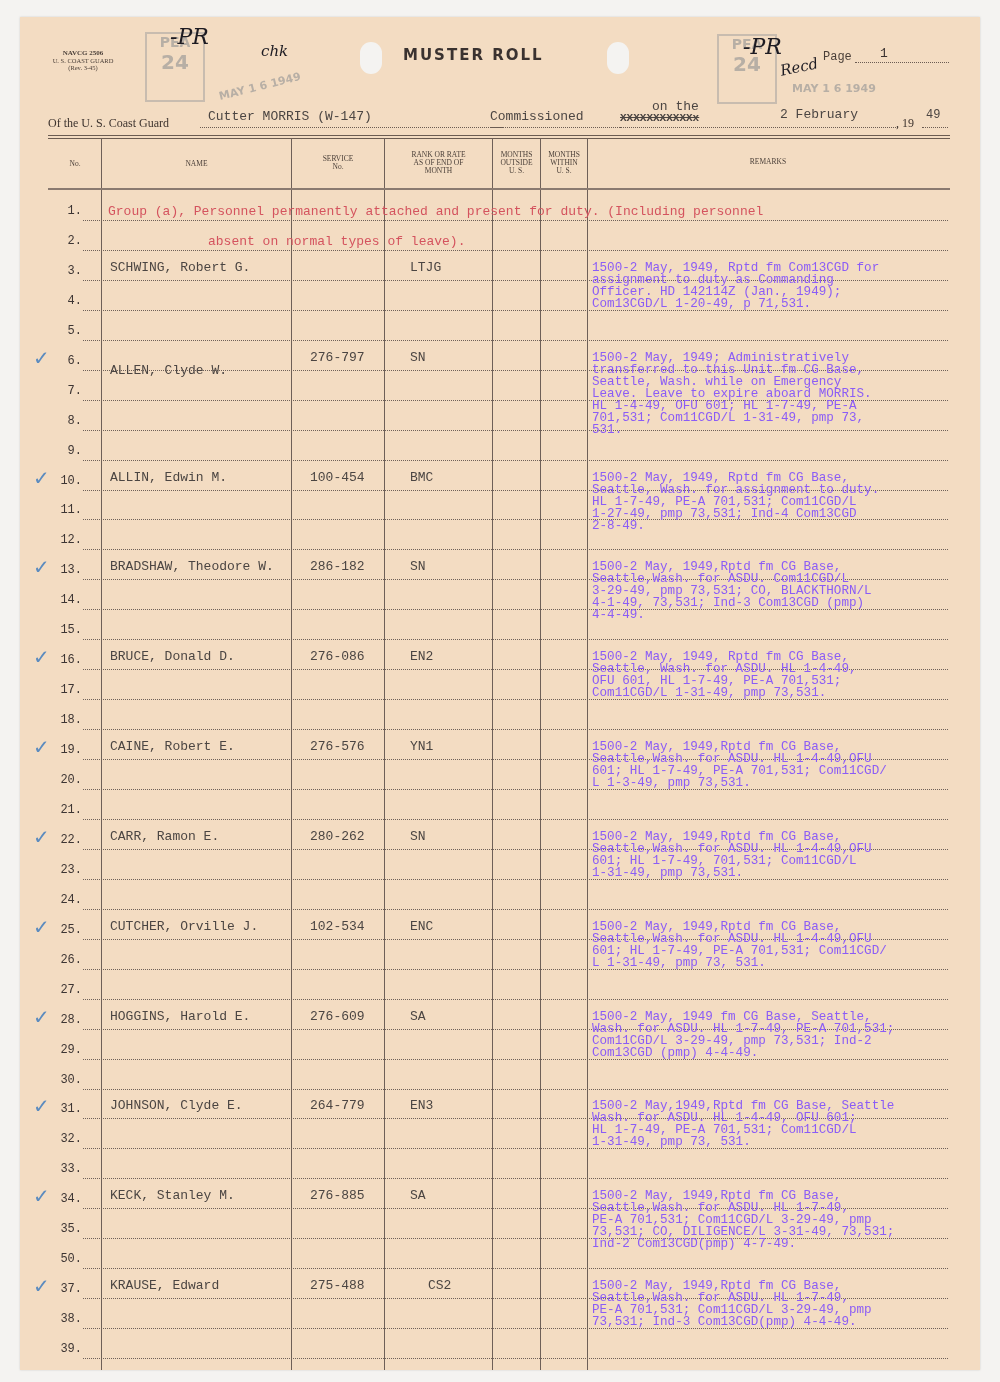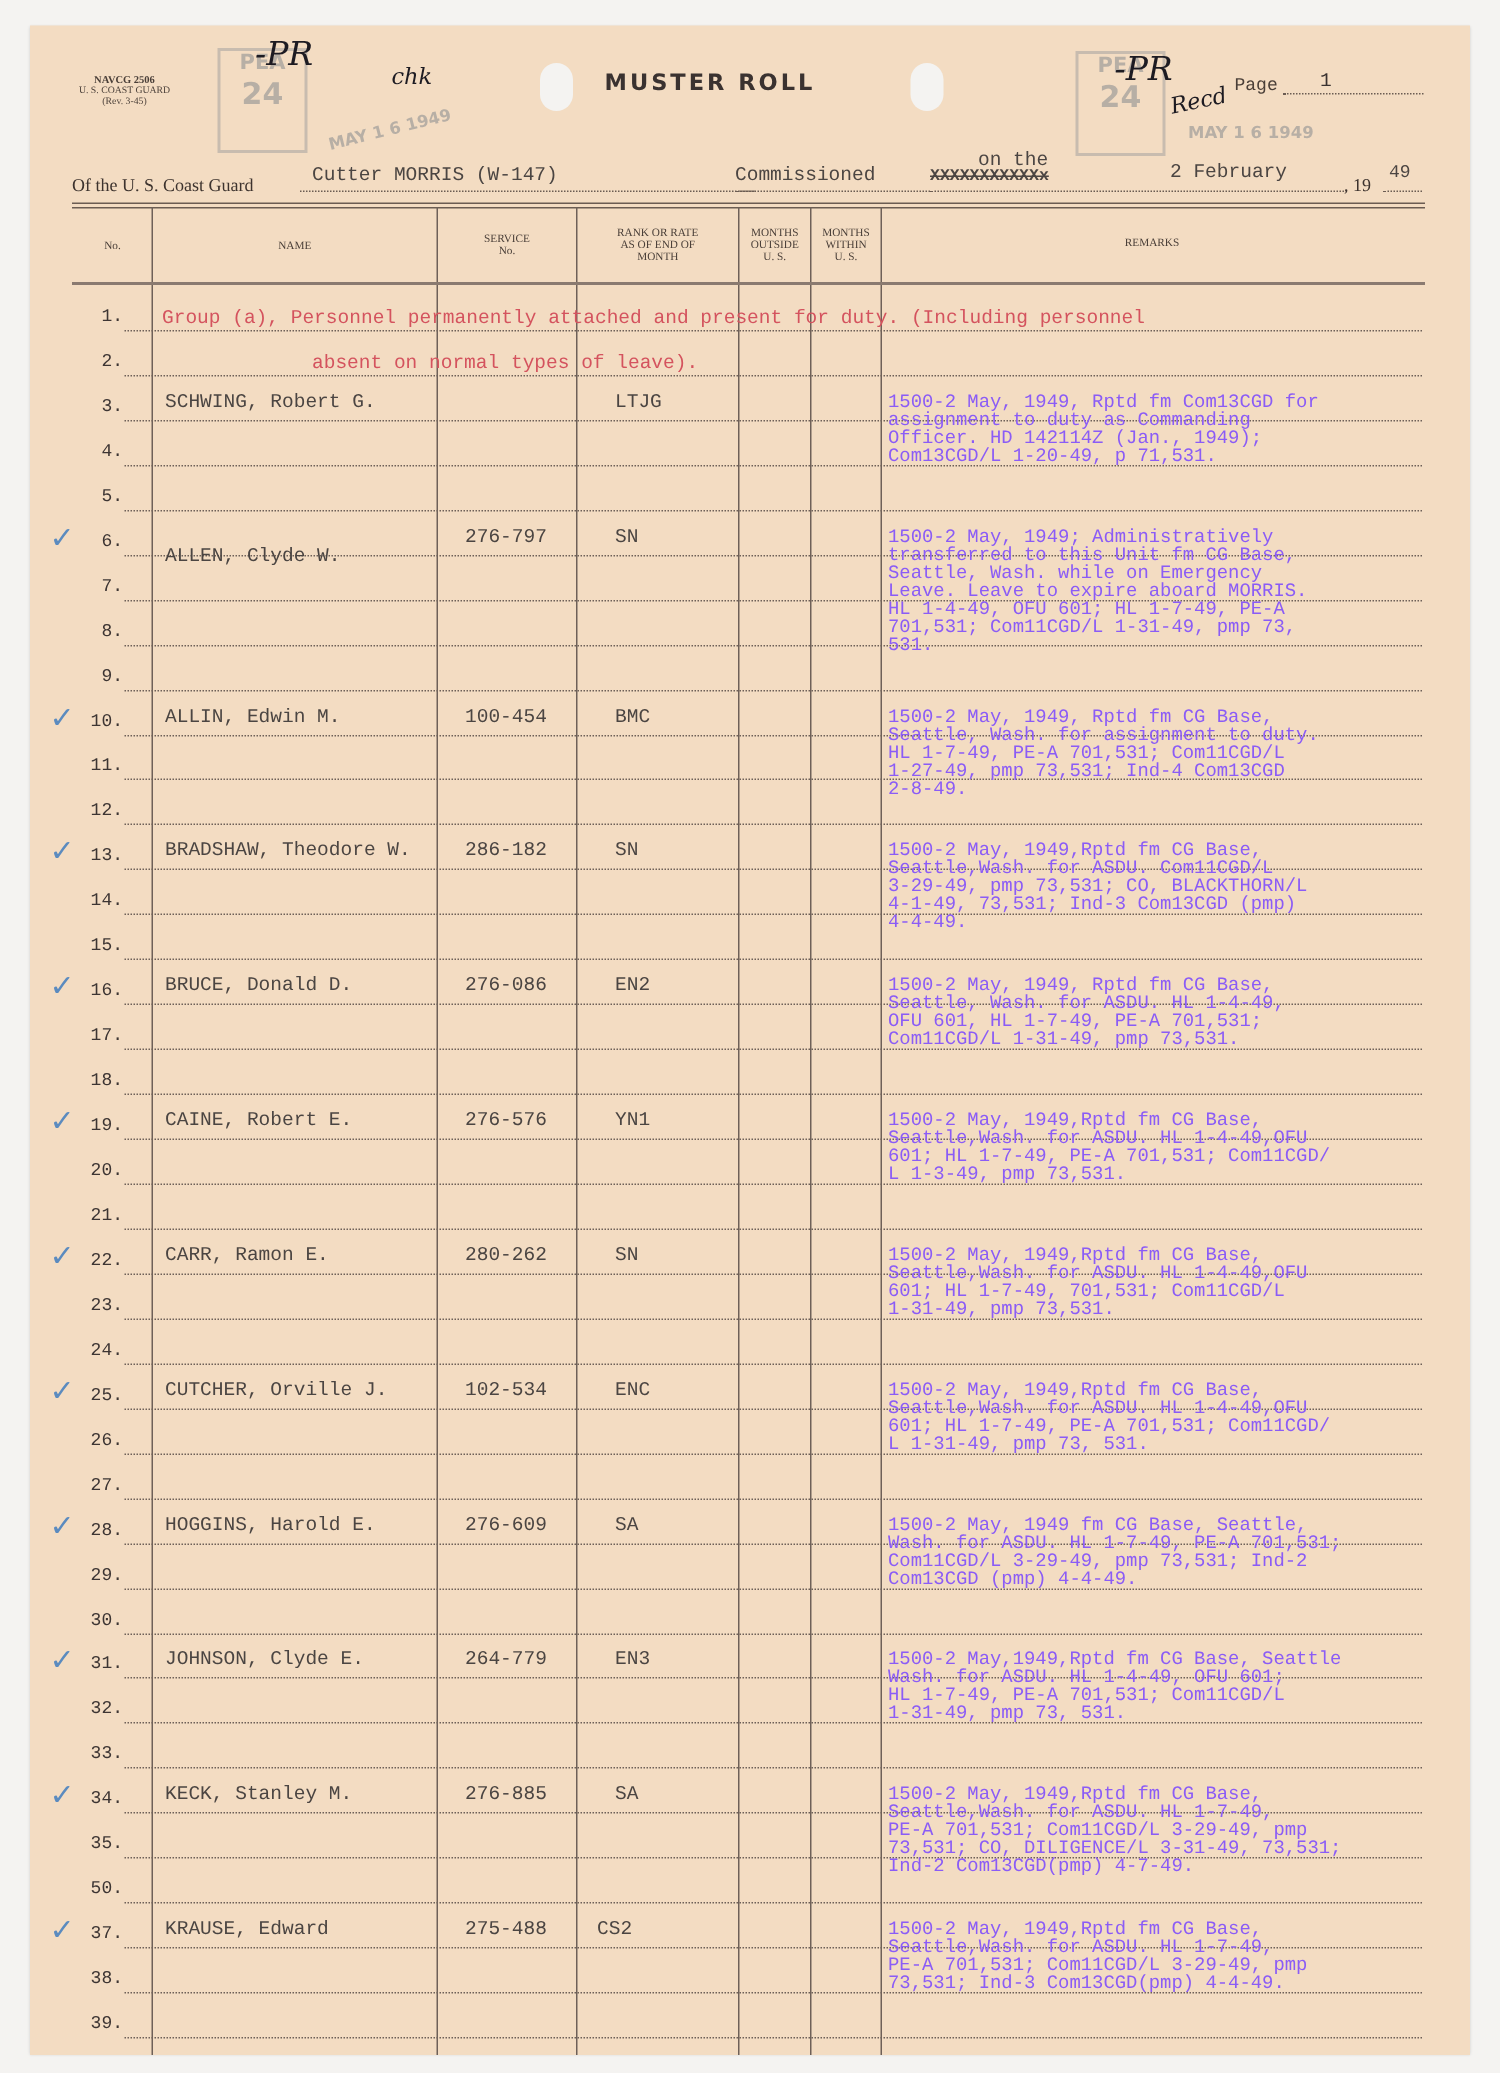--- a/index.html
+++ b/index.html
@@ -313,21 +313,21 @@
     <div class="cell" style="left: 310px; top: 1188.3px;">276-885</div>
     <div class="cell" style="left: 410px; top: 1188.3px;">SA</div>
     <div class="remarks" style="left: 592px; top: 1190.3px;">1500-2 May, 1949,Rptd fm CG Base,
 Seattle,Wash. for ASDU. HL 1-7-49,
 PE-A 701,531; Com11CGD/L 3-29-49, pmp
 73,531; CO, DILIGENCE/L 3-31-49, 73,531;
 Ind-2 Com13CGD(pmp) 4-7-49.</div>
     <div class="check" style="left: 33px; top: 1274.15px;">✓</div>
     <div class="cell" style="left: 110px; top: 1278.15px;">KRAUSE, Edward</div>
     <div class="cell" style="left: 310px; top: 1278.15px;">275-488</div>
-    <div class="cell" style="left: 398px; top: 1278.15px;">CS2</div>
+    <div class="cell" style="left: 428px; top: 1278.15px;">CS2</div>
     <div class="remarks" style="left: 592px; top: 1280.15px;">1500-2 May, 1949,Rptd fm CG Base,
 Seattle,Wash. for ASDU. HL 1-7-49,
 PE-A 701,531; Com11CGD/L 3-29-49, pmp
 73,531; Ind-3 Com13CGD(pmp) 4-4-49.</div>
   </div>
 
 <div class="cell red" style="left:108px;top:204px;">Group (a), Personnel permanently attached and present for duty. (Including personnel</div>
 <div class="cell red" style="left:208px;top:234px;">absent on normal types of leave).</div>
 
 </body></html>

